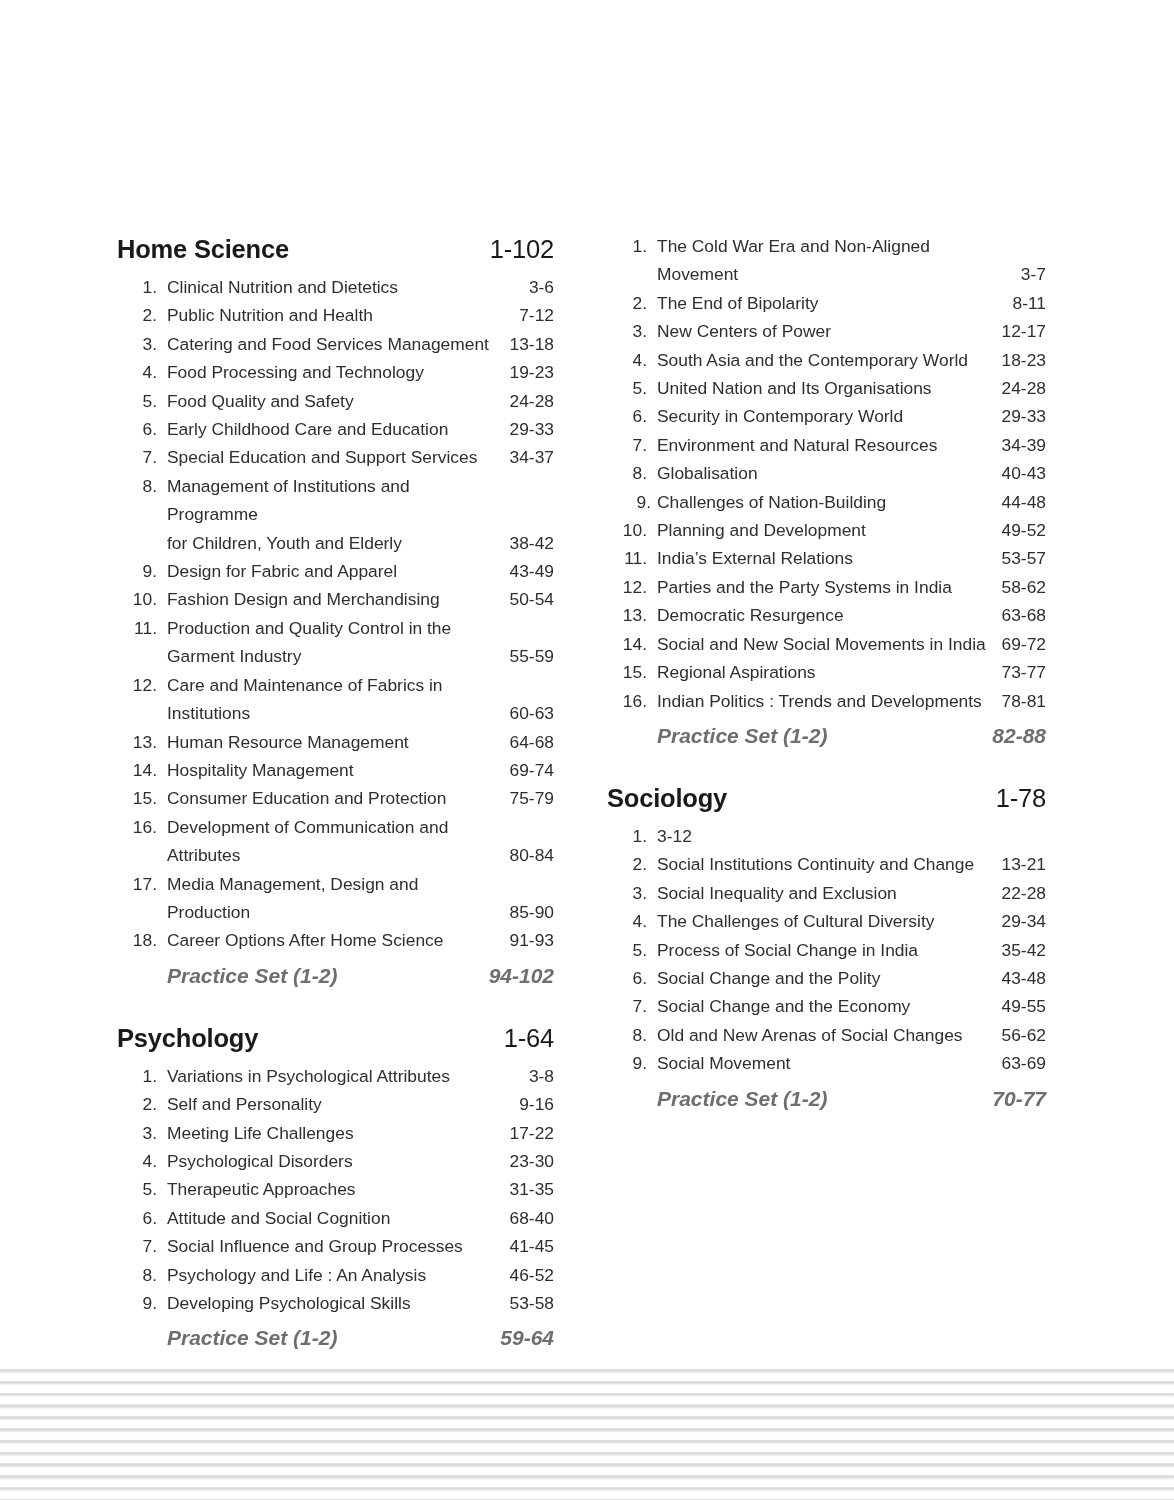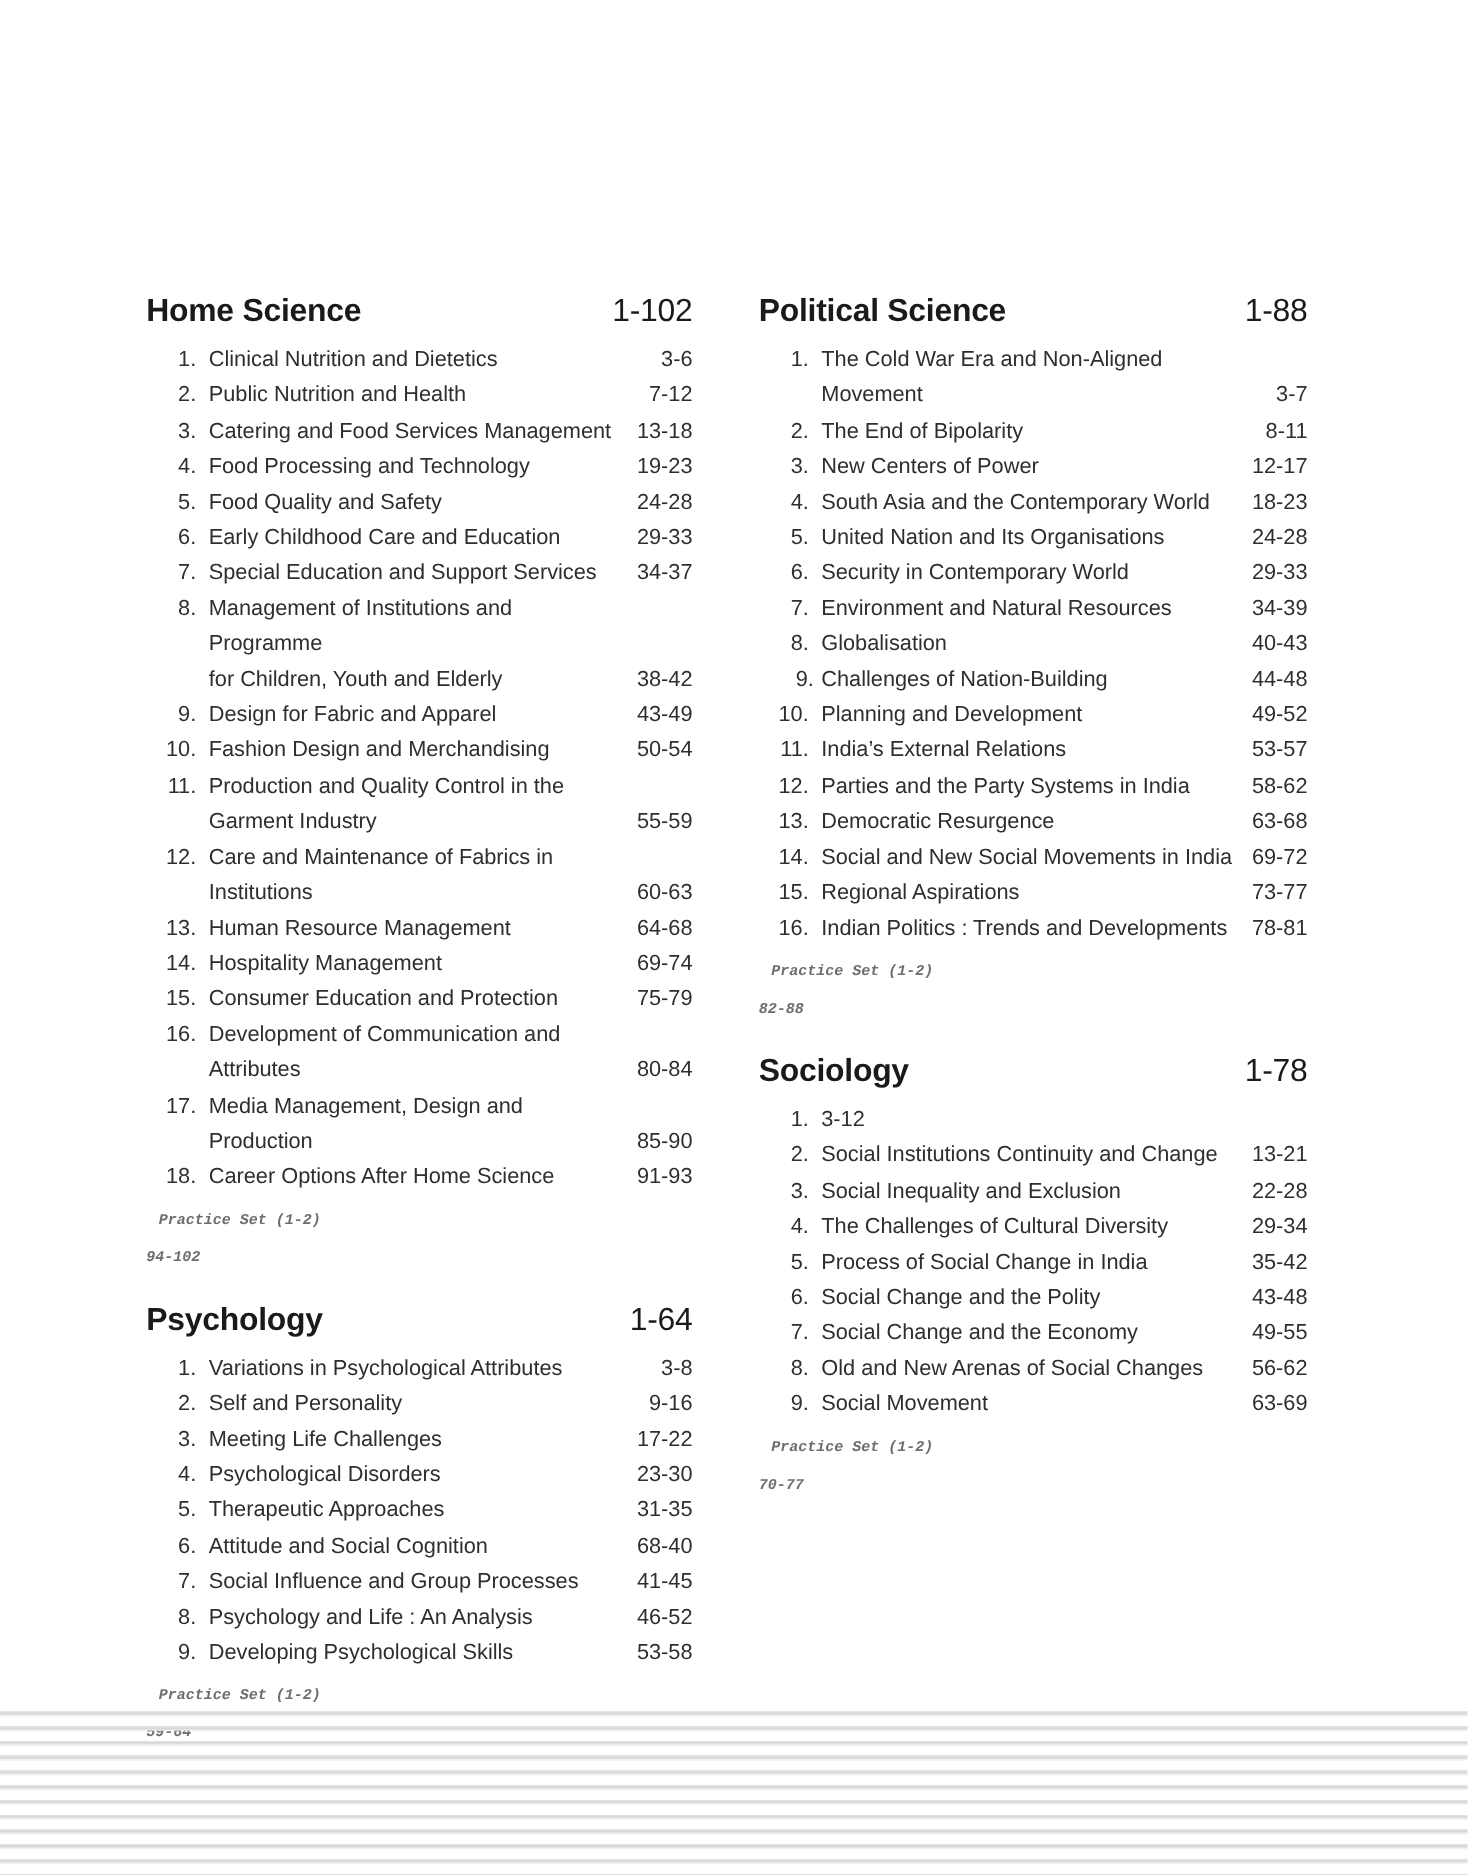--- a/index.html
+++ b/index.html
@@ -61,21 +61,21 @@
     padding-bottom: 7px;
   }
   .subject-name { white-space: nowrap; }
   .subject-range {
     white-space: nowrap;
     font-size: 25.5px;
     font-weight: normal;
   }
 
   
-  .subject + .subject { margin-top: 18px; }
+  .subject + .subject { margin-top: 30px; }
 
   
   .chapters { display: block; }
 
   .chapter-row {
     display: flex;
     flex-direction: row;
     align-items: flex-start;
     font-size: 17.4px;
     line-height: 28.4px;
@@ -111,29 +111,28 @@
 
   
   .chapter-row.nudge .ch-num { padding-right: 6px; width: 44px; }
 
   
   .chapter-row.tight .ch-title { padding-right: 2px; }
 
   
   .practice-row {
     display: flex;
-    flex-direction: column;
+    flex-direction: row;
     align-items: baseline;
-    font-size: 12px;
+    font-size: 21px;
     line-height: 30px;
     font-style: italic;
     font-weight: bold;
     color: #6d6e70;
     padding-top: 6px;
-    font-family: Liberation Mono, monospace;
   }
   .practice-spacer { flex: 0 0 auto; width: 40px; }
   .practice-label { flex: 1 1 auto; padding-left: 10px; }
   .practice-pages { flex: 0 0 auto; text-align: right; white-space: nowrap; }
 
   
   #scan-lines {
     position: absolute;
     left: 0;
     top: 1362px;
@@ -315,24 +314,20 @@
           </div>
           <div class="practice-row">
             <span class="practice-spacer"></span>
             <span class="practice-label">Practice Set (1-2)</span>
             <span class="practice-pages">59-64</span>
           </div>
         </div>
       </div>
     <div class="column right" id="col-right">
         <div class="subject">
-          <div class="subject-head">
-            <span class="subject-name">Political Science</span>
-            <span class="subject-range">1-88</span>
-          </div>
           <div class="chapters">
             <div class="chapter-row">
               <span class="ch-num">1.</span>
               <span class="ch-title">The Cold War Era and Non-Aligned Movement</span>
               <span class="ch-pages">3-7</span>
             </div>
             <div class="chapter-row">
               <span class="ch-num">2.</span>
               <span class="ch-title">The End of Bipolarity</span>
               <span class="ch-pages">8-11</span>

